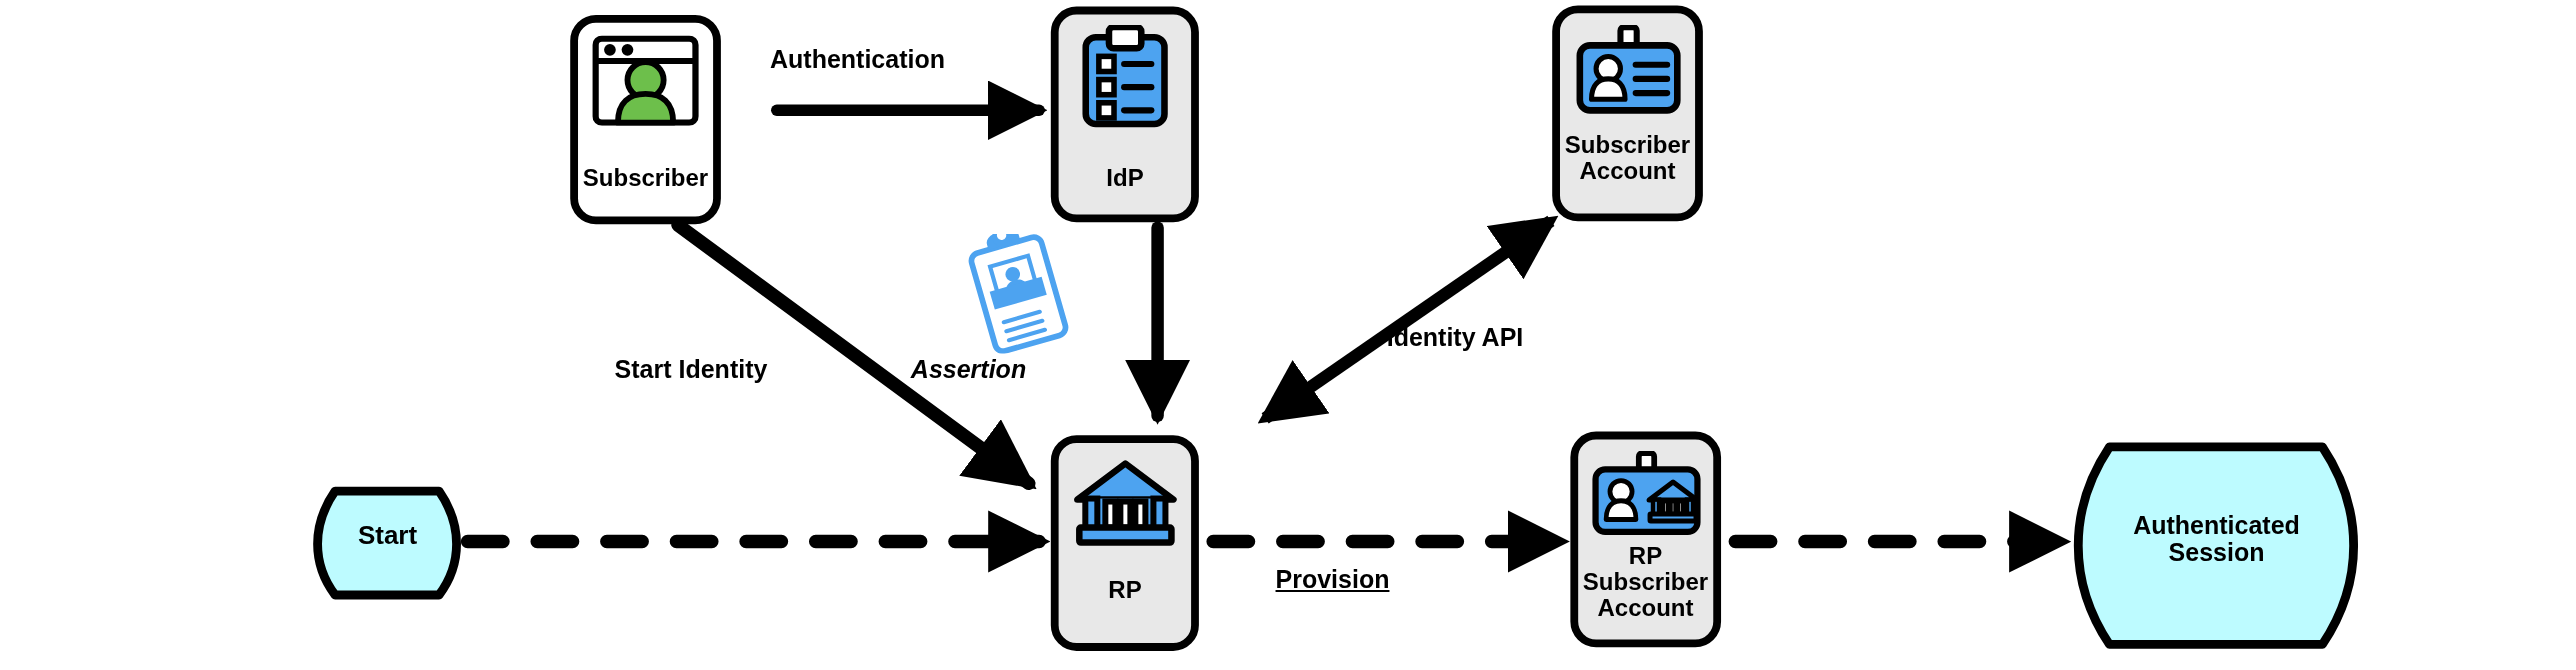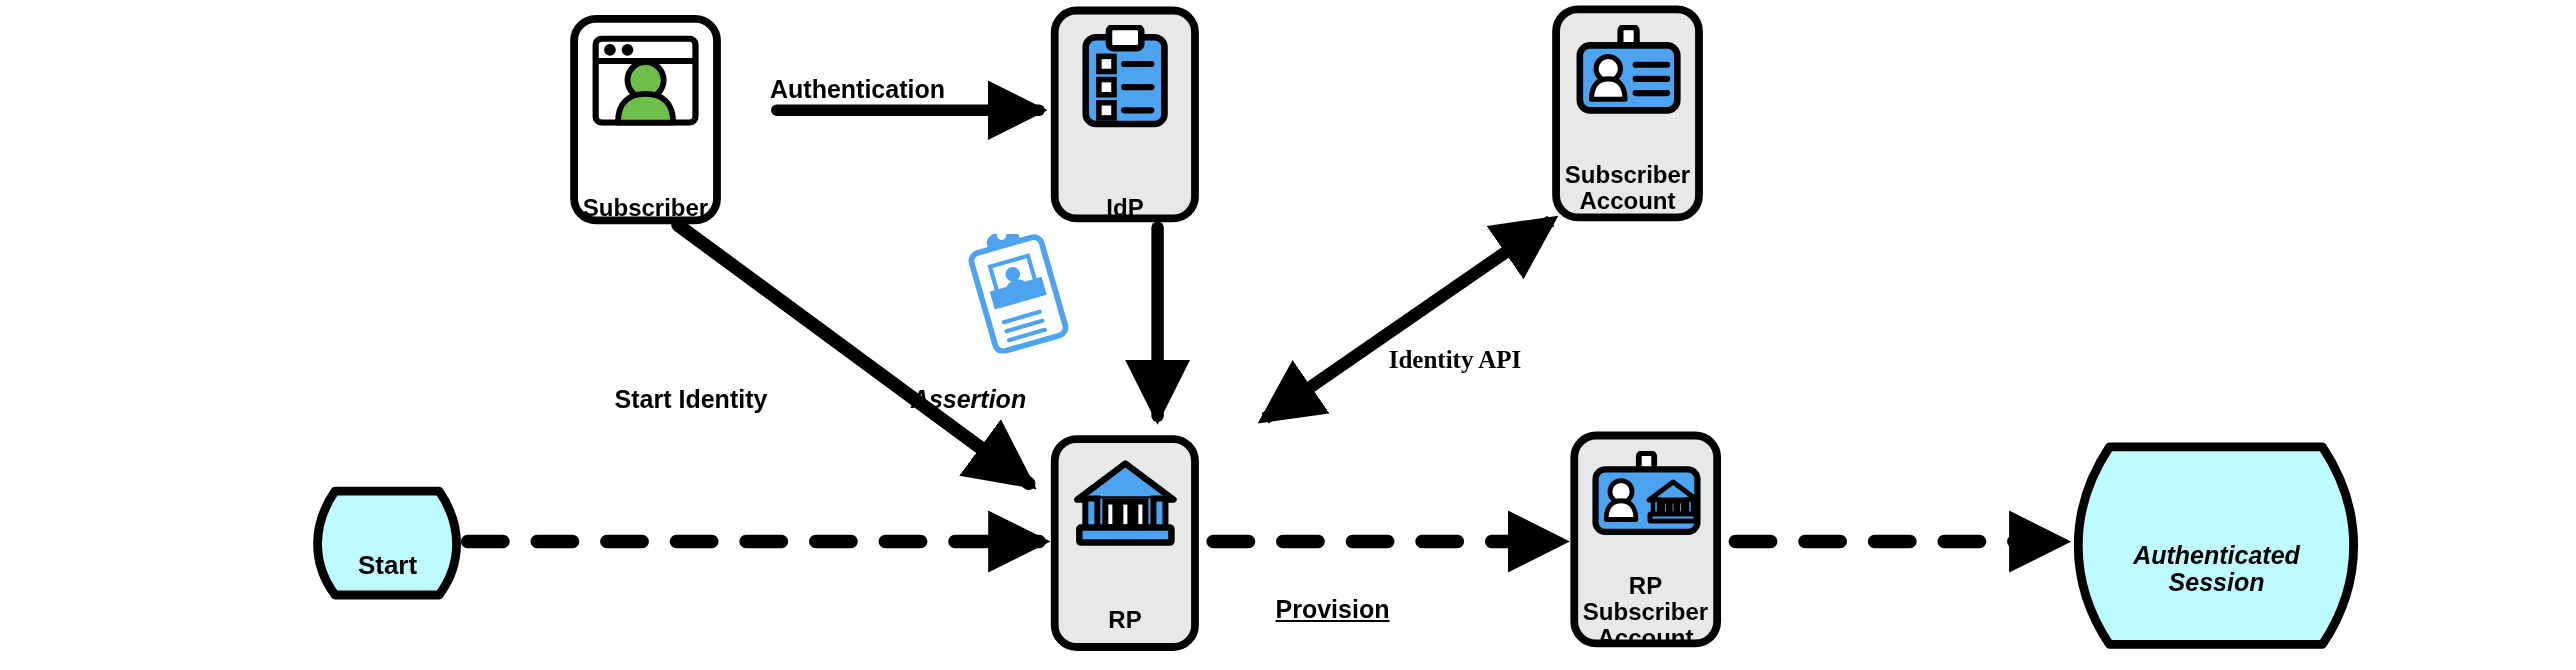--- a/index.html
+++ b/index.html
@@ -37,21 +37,21 @@
     white-space: pre-line;
     pointer-events: none;
   }
   .html-layer {
     position: absolute;
     top: 0;
     left: 0;
     width: 2576px;
     height: 671px;
   }
-  .abs { position: absolute; margin-top: 30px; }
+  .abs { position: absolute; }
 </style>
 </head>
 <body>
 
 <div id="diagram-root">
 
   <svg id="diagram-svg" viewBox="0 0 4958 1291" xmlns="http://www.w3.org/2000/svg">
     <defs>
       <marker id="arrowSolid" viewBox="0 0 10 10" refX="8.6" refY="5" markerWidth="5.2" markerHeight="5.2" orient="auto-start-reverse">
         <path d="M 0 0 L 10 5 L 0 10 z" fill="#000000"></path>
@@ -214,28 +214,28 @@
 Account</div>
 
     <div class="abs node-label" style="left:1055px; top:577px; width:140px; font-size:24px;">RP</div>
 
     <div class="abs node-label" style="left:1574px; top:543px; width:143px; font-size:24px;">RP
 Subscriber
 Account</div>
 
     <div class="abs node-label" style="left:312px; top:521px; width:151px; font-size:26px;">Start</div>
 
-    <div class="abs node-label" style="left:2076px; top:512px; width:281px; font-size:25px;font-style:italic;">Authenticated
+    <div class="abs node-label" style="left:2076px; top:512px; width:281px; font-size:25px;">Authenticated
 Session</div>
 
     <div class="abs edge-label" style="left:743px; top:46px; width:229px; font-size:25px;">Authentication</div>
 
     <div class="abs edge-label" style="left:587px; top:356px; width:208px; font-size:25px;">Start Identity</div>
 
     <div class="abs edge-label" style="left:883px; top:356px; width:171px; font-size:25px;font-style:italic;">Assertion</div>
 
-    <div class="abs edge-label" style="left:1351px; top:316px; width:208px; font-size:25px;font-family:Liberation Serif, serif;">Identity API</div>
+    <div class="abs edge-label" style="left:1351px; top:324px; width:208px; font-size:25px;">Identity API</div>
 
     <div class="abs edge-label" style="left:1247px; top:566px; width:171px; font-size:25px;text-decoration:underline;">Provision</div>
   </div>
 
 </div>
 
 
 </body></html>

